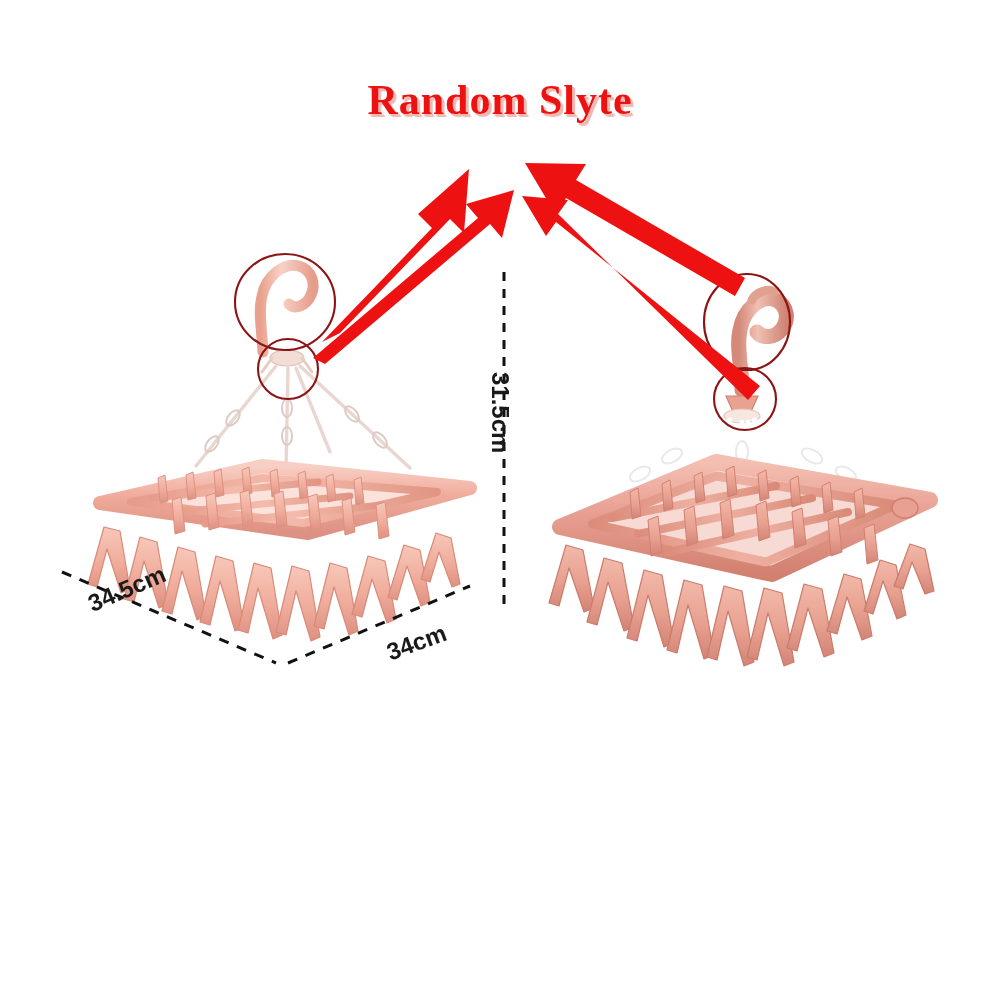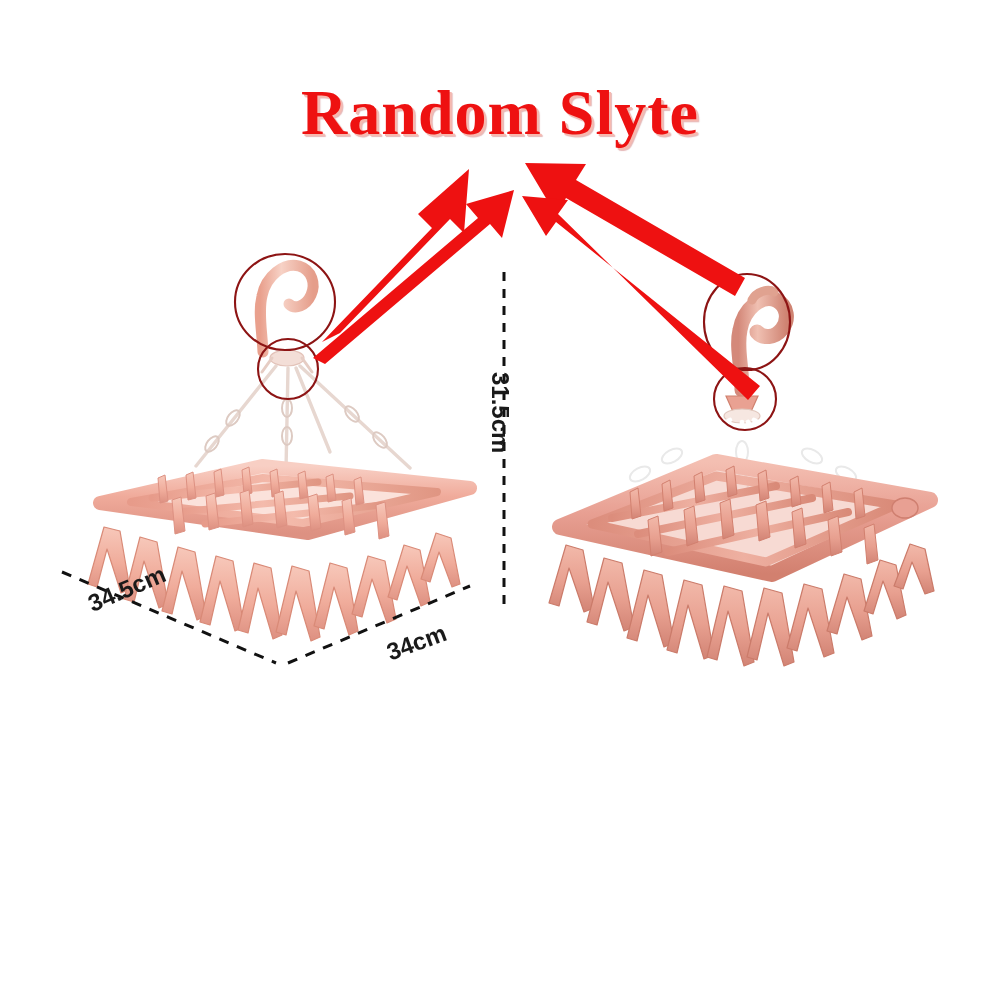--- a/index.html
+++ b/index.html
@@ -10,21 +10,21 @@
     overflow:hidden;
   }
   #stage{position:relative;width:1000px;height:1000px;background:#fff;}
 
   
   #title{
     position:absolute;left:0;top:76px;width:1000px;
     text-align:center;
     font-family:"Liberation Serif", serif;
     font-weight:bold;
-    font-size:64px;
+    font-size:42px;
     letter-spacing:1px;
     color:#ee1111;
     text-shadow:2px 2px 0 #f6b9b0, 3px 3px 1px rgba(170,20,20,.30);
     white-space:nowrap;
     user-select:none;
   }
 
   
   .layer{position:absolute;left:0;top:0;width:1000px;height:1000px;}
   .layer.behind{z-index:1;}

